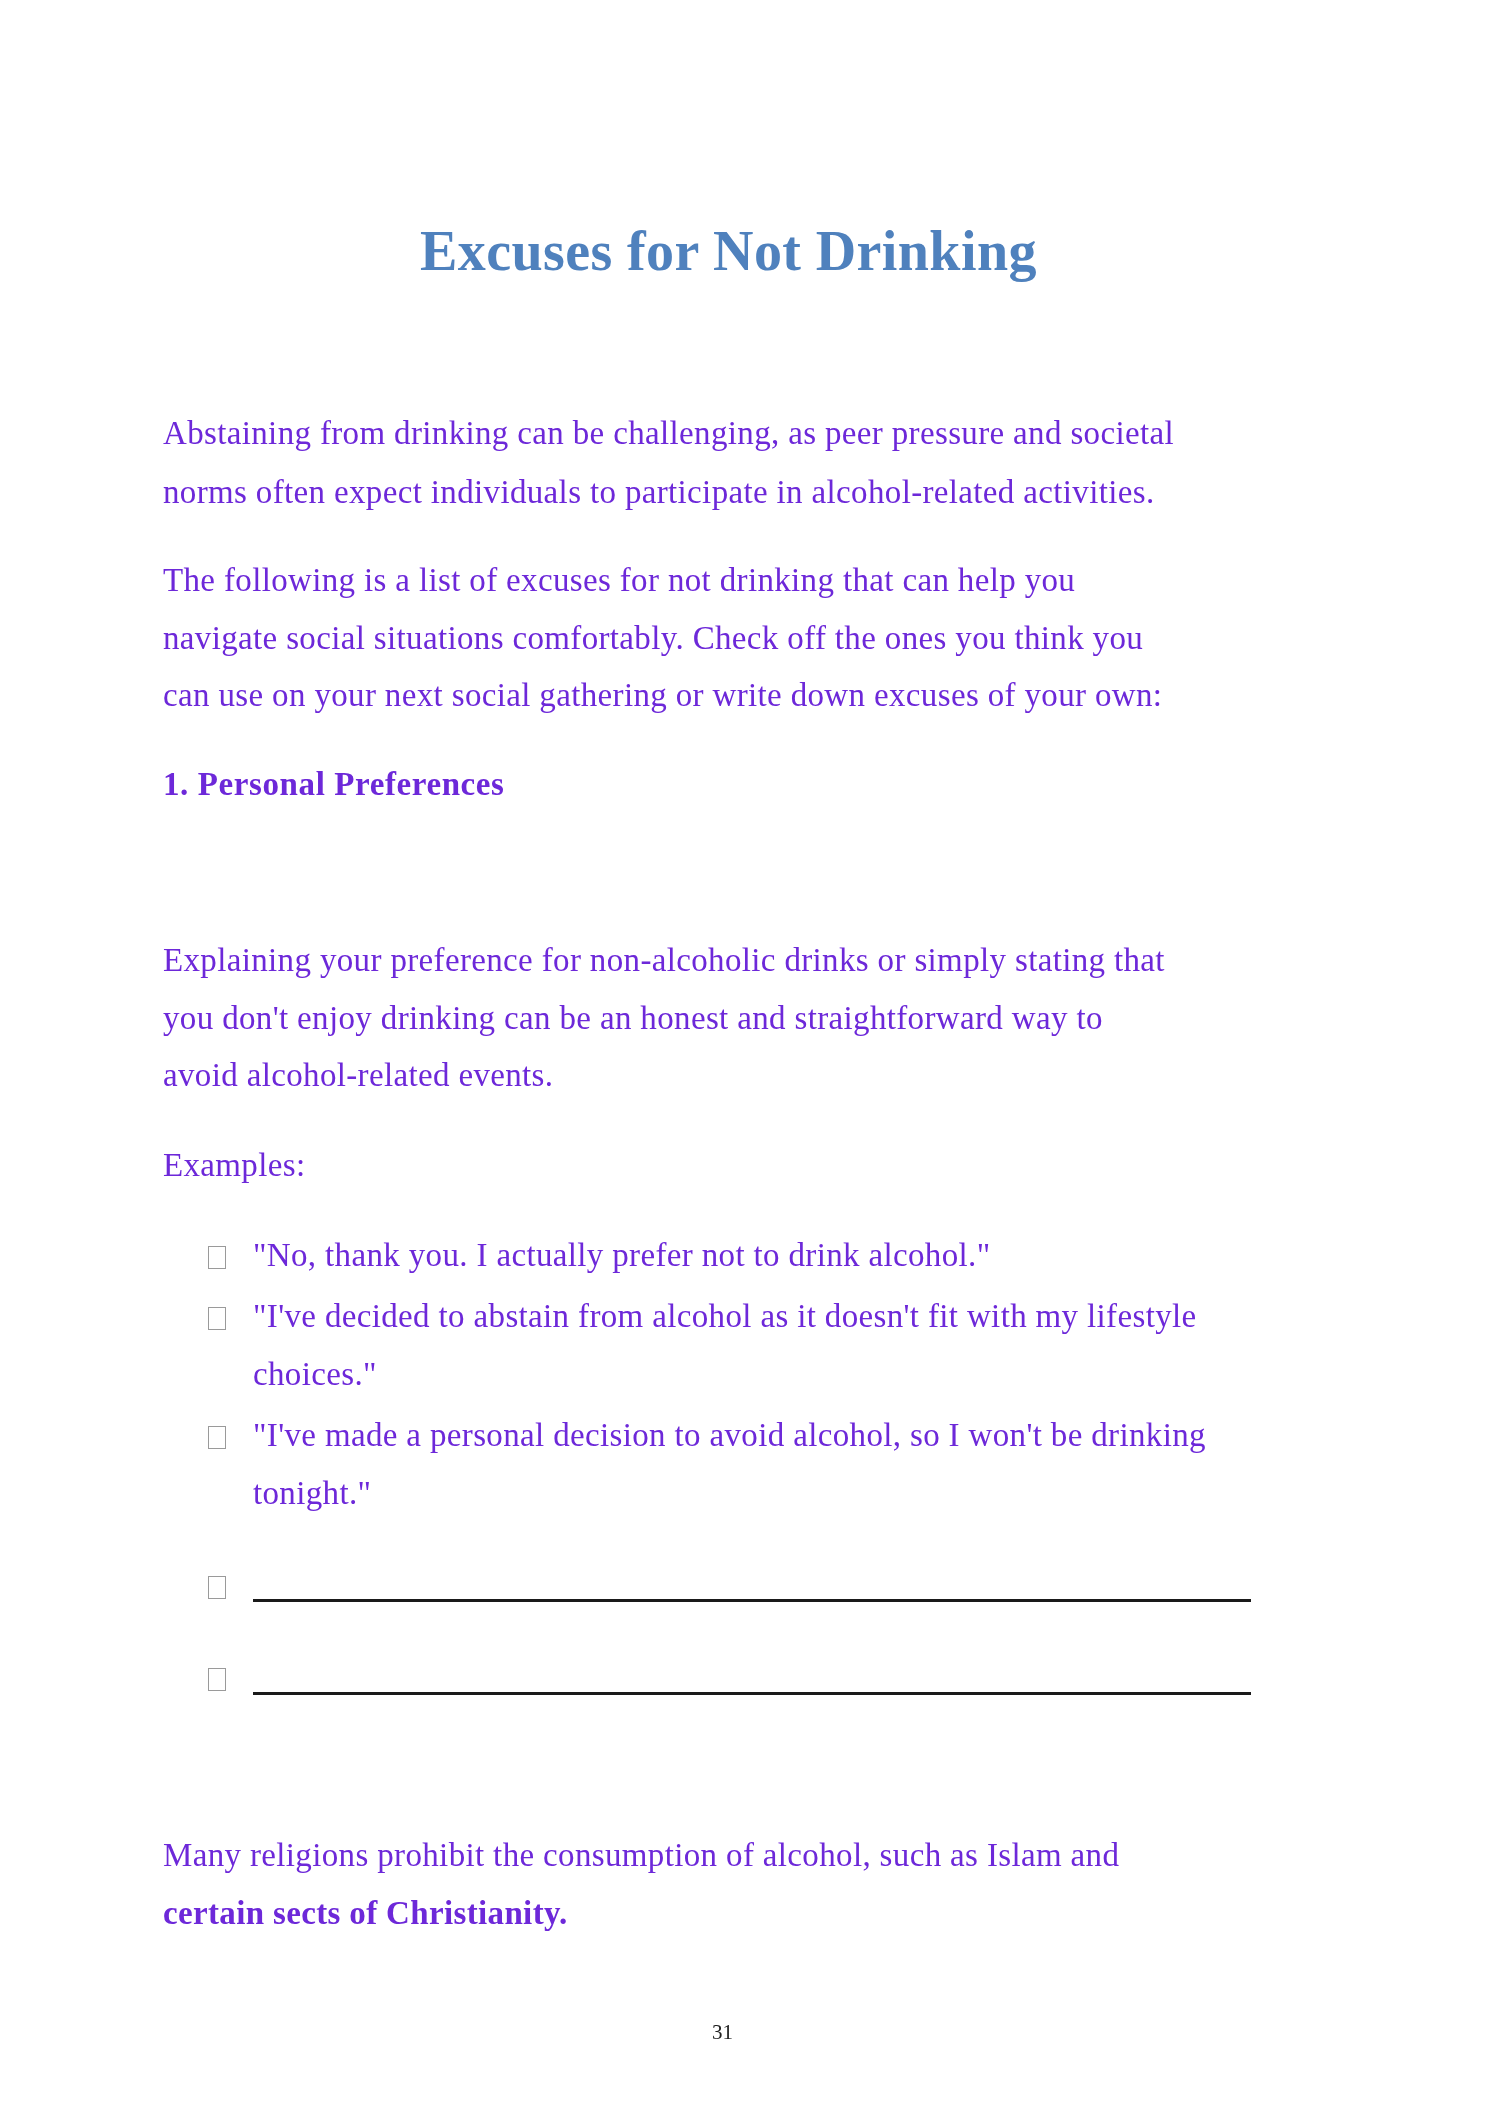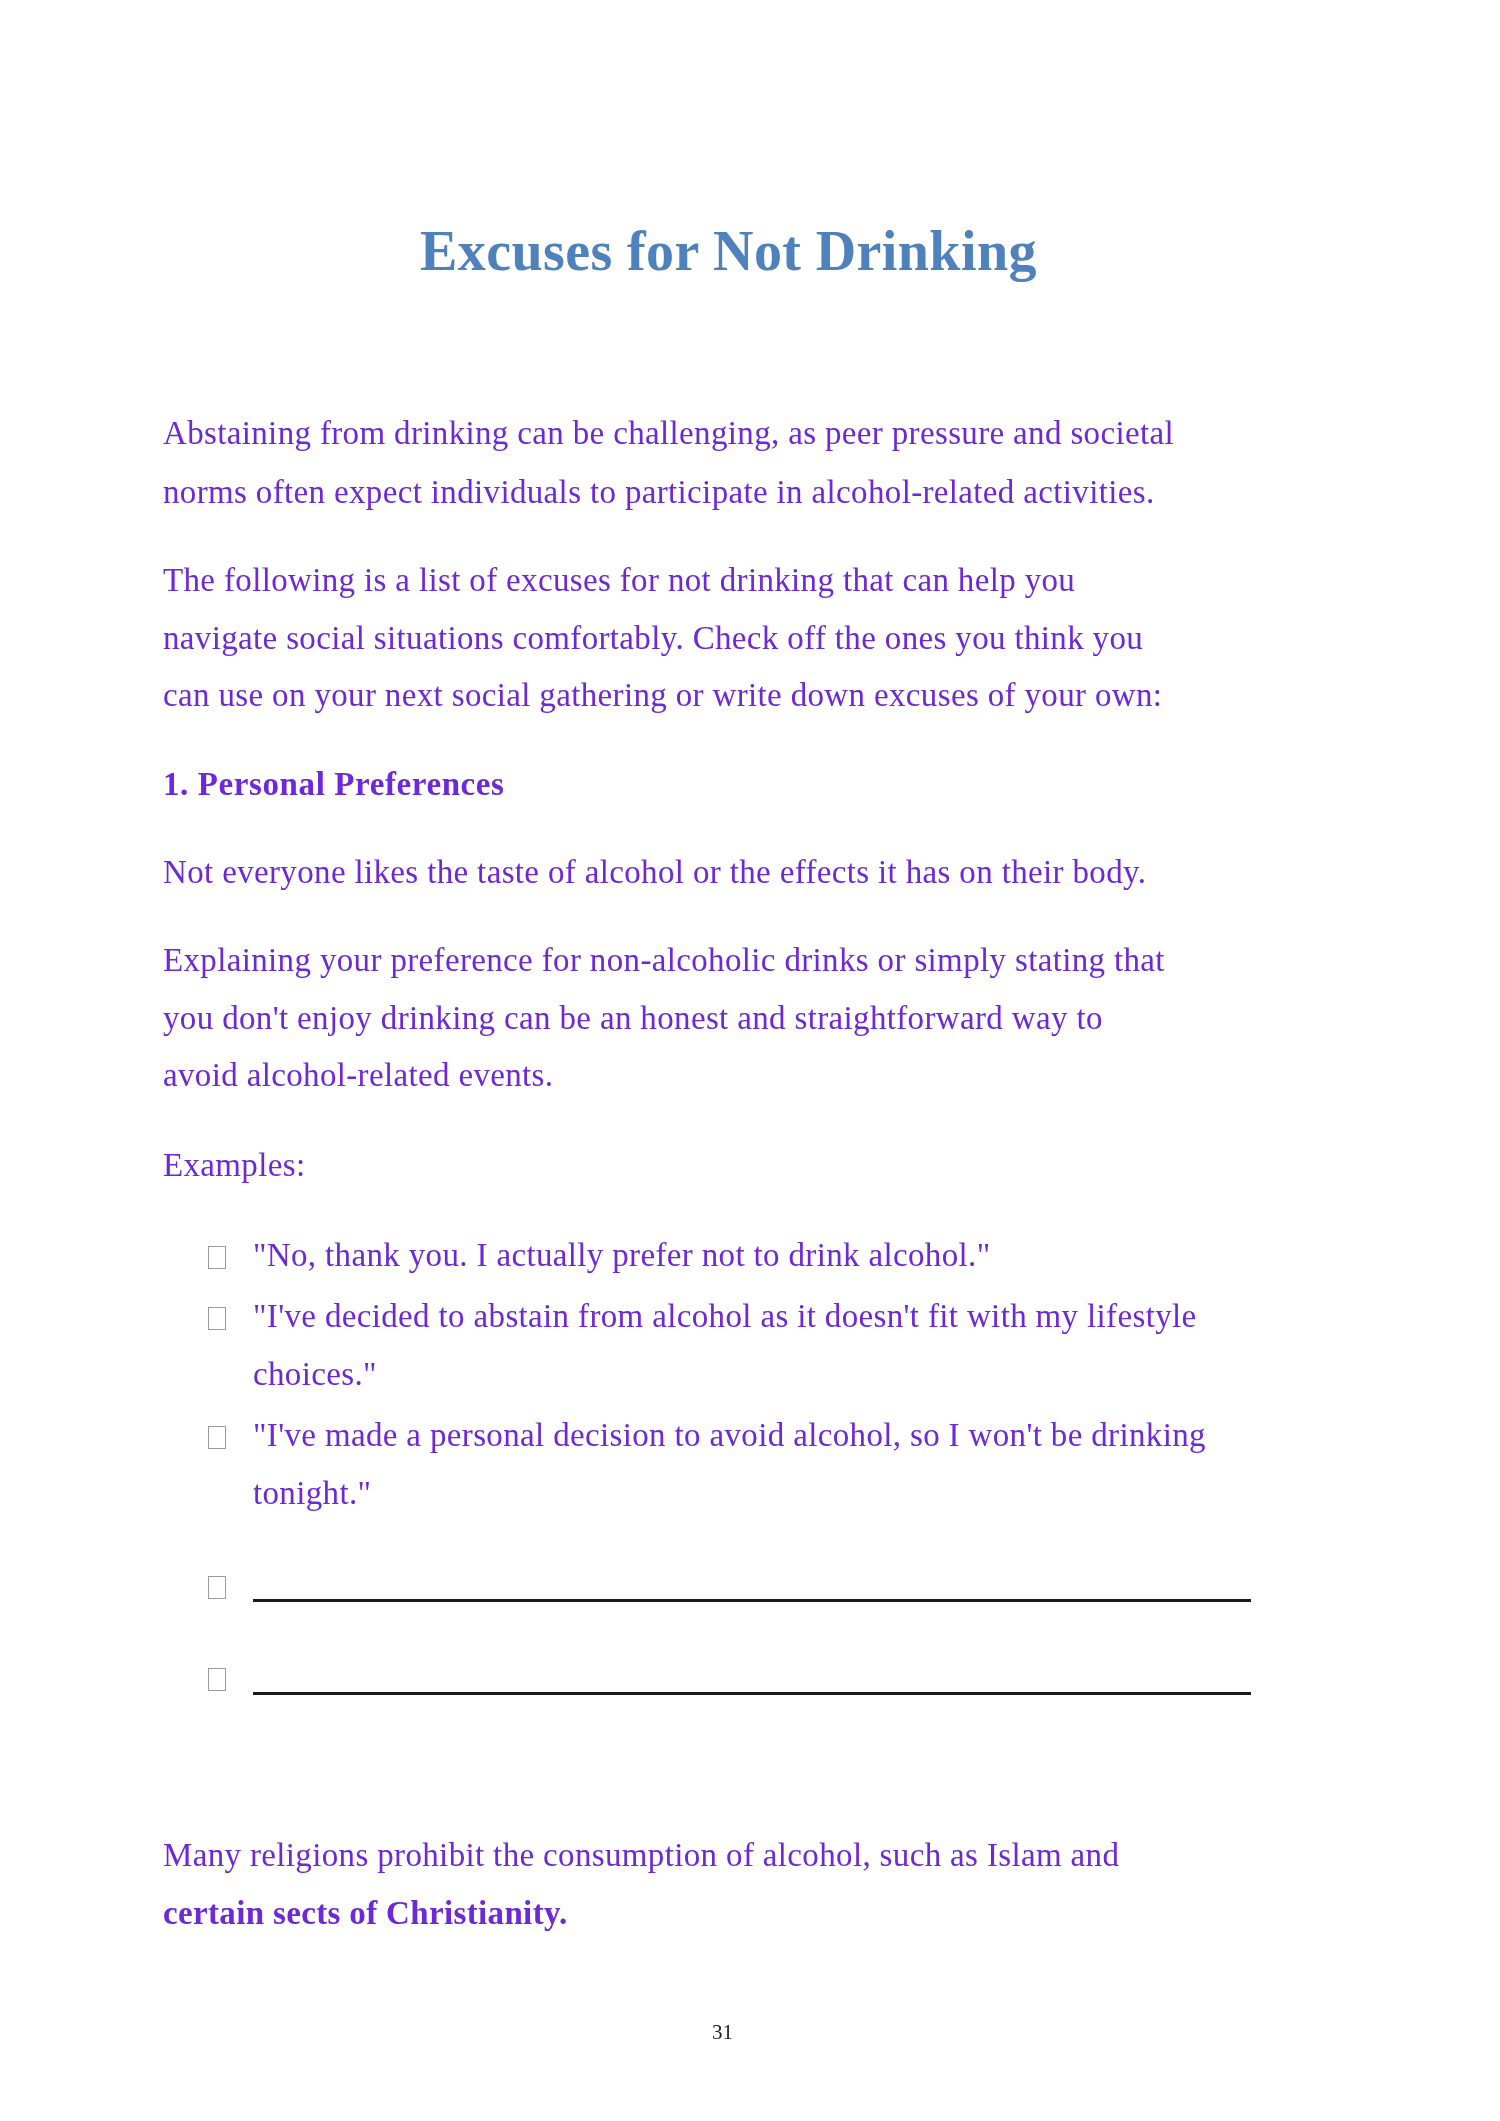--- a/index.html
+++ b/index.html
@@ -44,21 +44,20 @@
   </div>
 
   <div>
     <div class="ln body-line" style="left:163px; top:552px;">The following is a list of excuses for not drinking that can help you</div>
     <div class="ln body-line" style="left:163px; top:610px;">navigate social situations comfortably. Check off the ones you think you</div>
     <div class="ln body-line" style="left:163px; top:667px;">can use on your next social gathering or write down excuses of your own:</div>
   </div>
 
   <div class="ln heading" style="left:163px; top:756px;">1. Personal Preferences</div>
 
-  <div class="ln body-line" style="left:163px; top:844px;">Not everyone likes the taste of alcohol or the effects it has on their body.</div>
 
   <div>
     <div class="ln body-line" style="left:163px; top:932px;">Explaining your preference for non-alcoholic drinks or simply stating that</div>
     <div class="ln body-line" style="left:163px; top:990px;text-align:right;">you don't enjoy drinking can be an honest and straightforward way to</div>
     <div class="ln body-line" style="left:163px; top:1047px;">avoid alcohol-related events.</div>
   </div>
 
   <div class="ln body-line" style="left:163px; top:1137px;">Examples:</div>
 
   <div>

